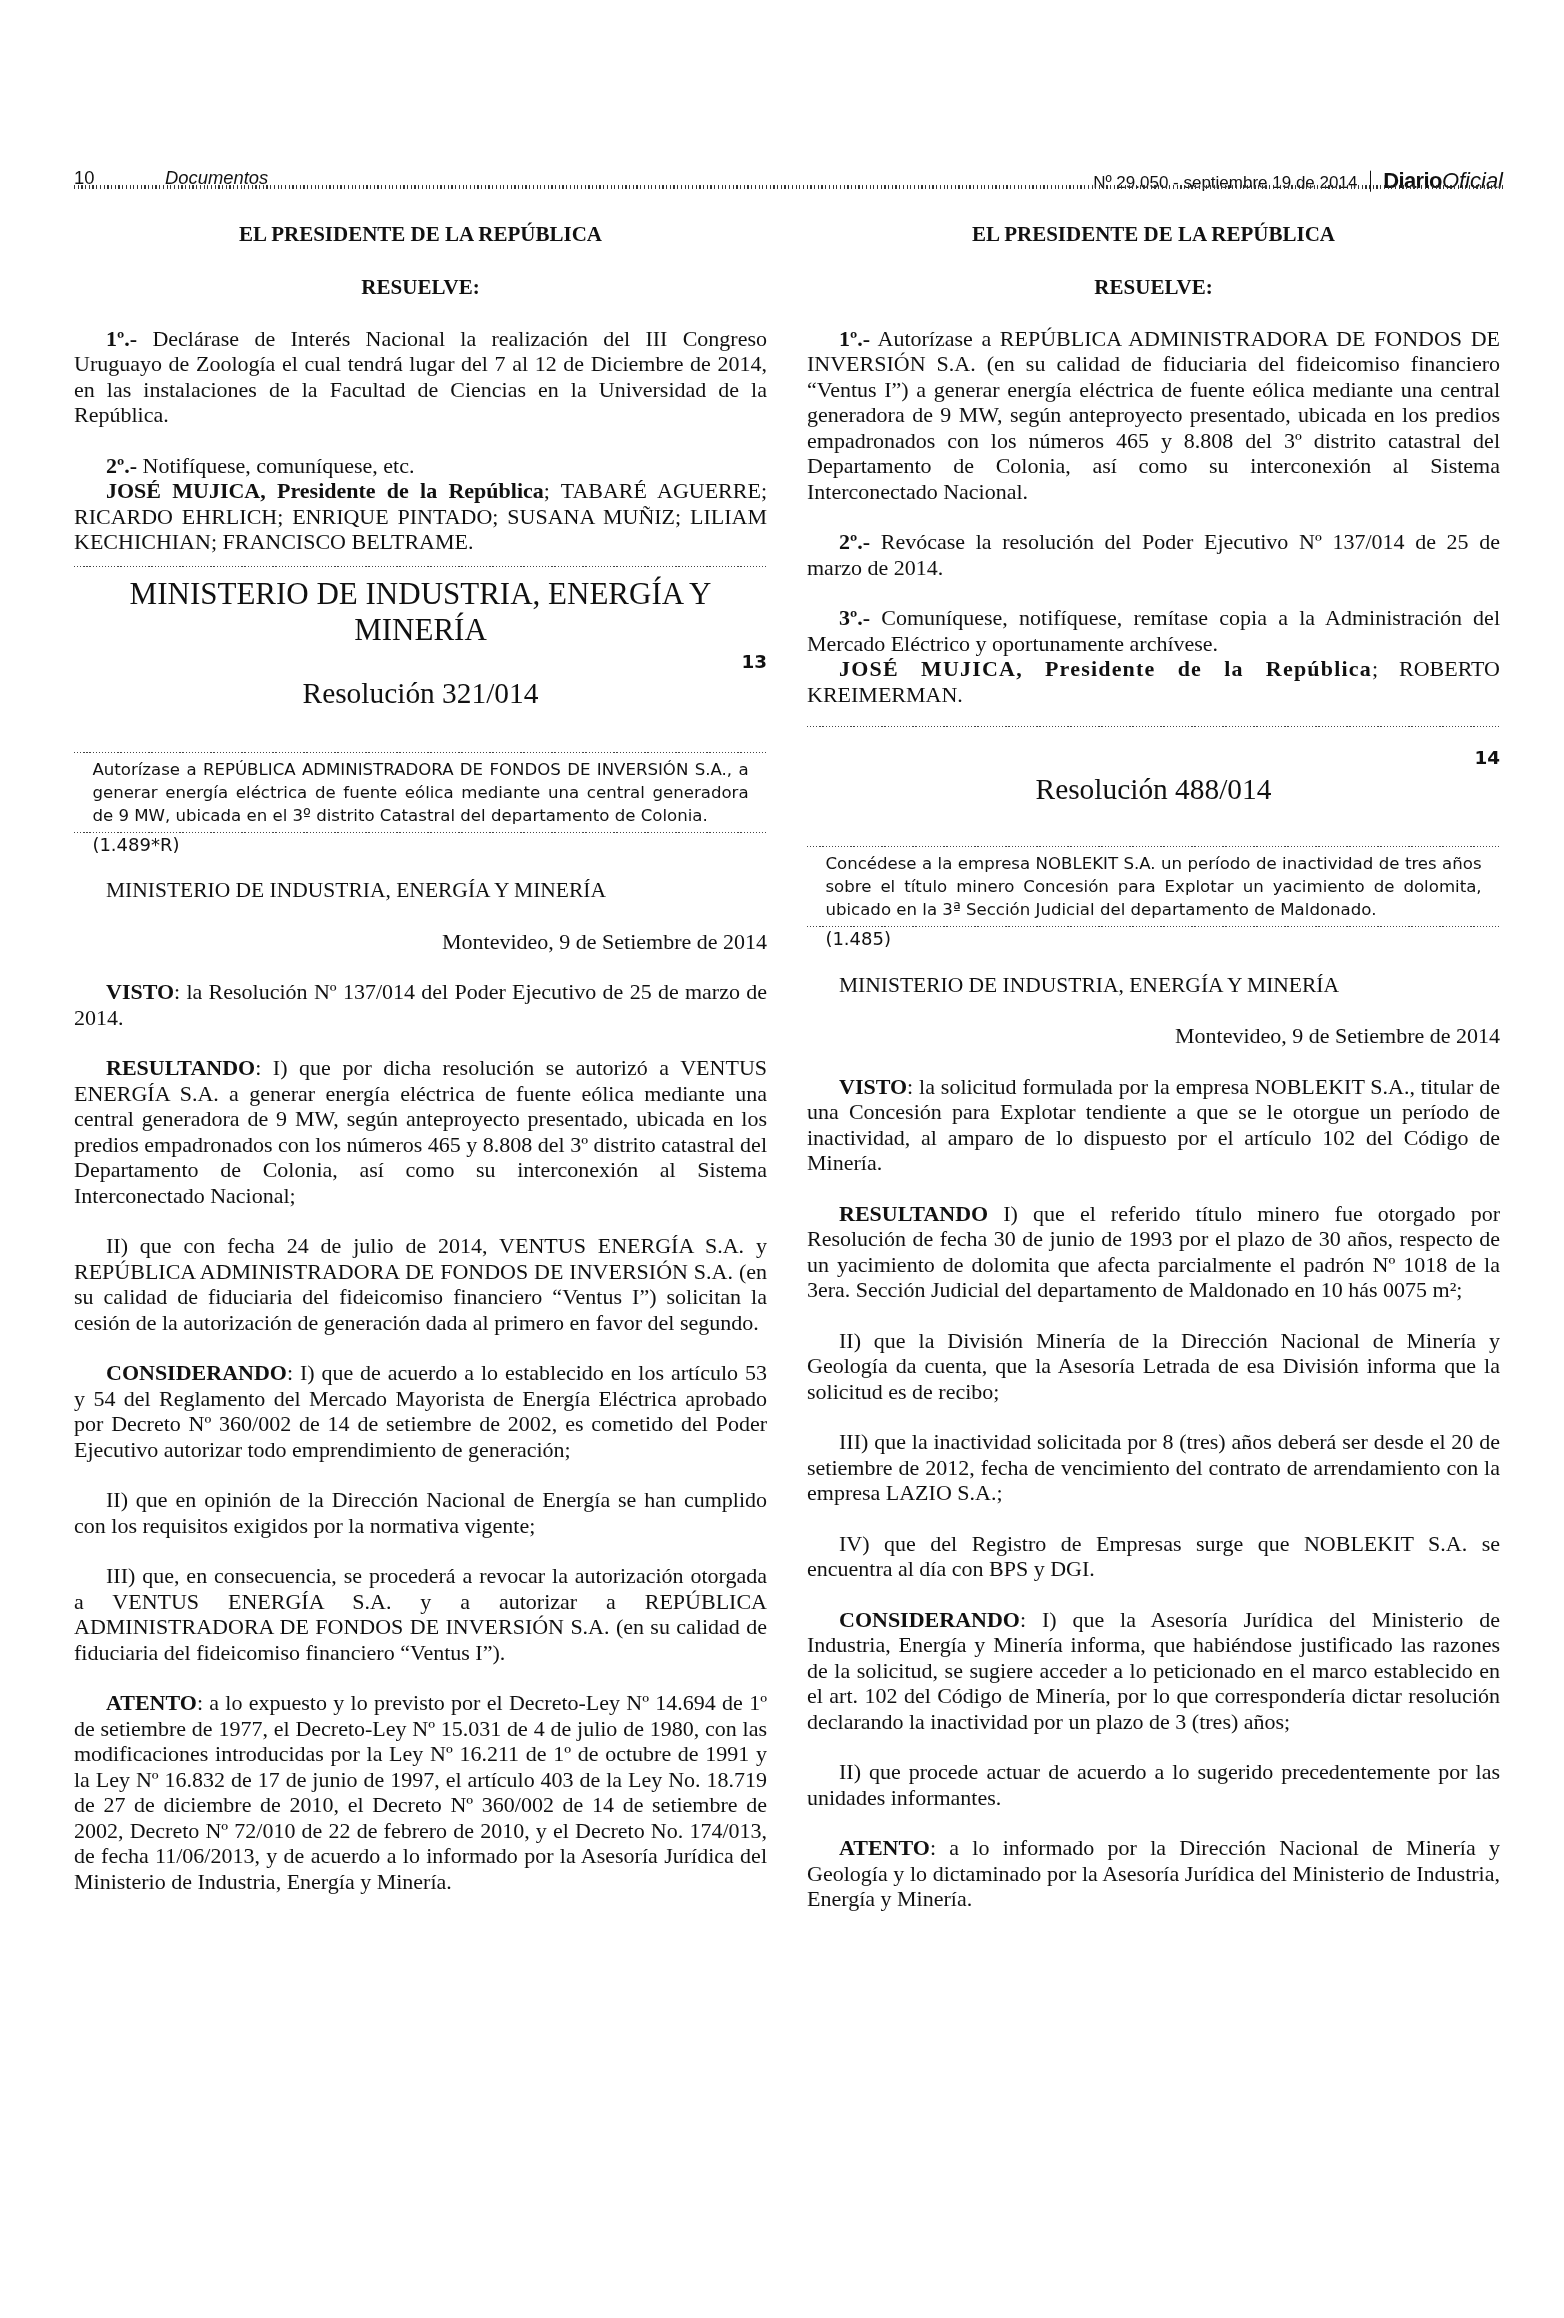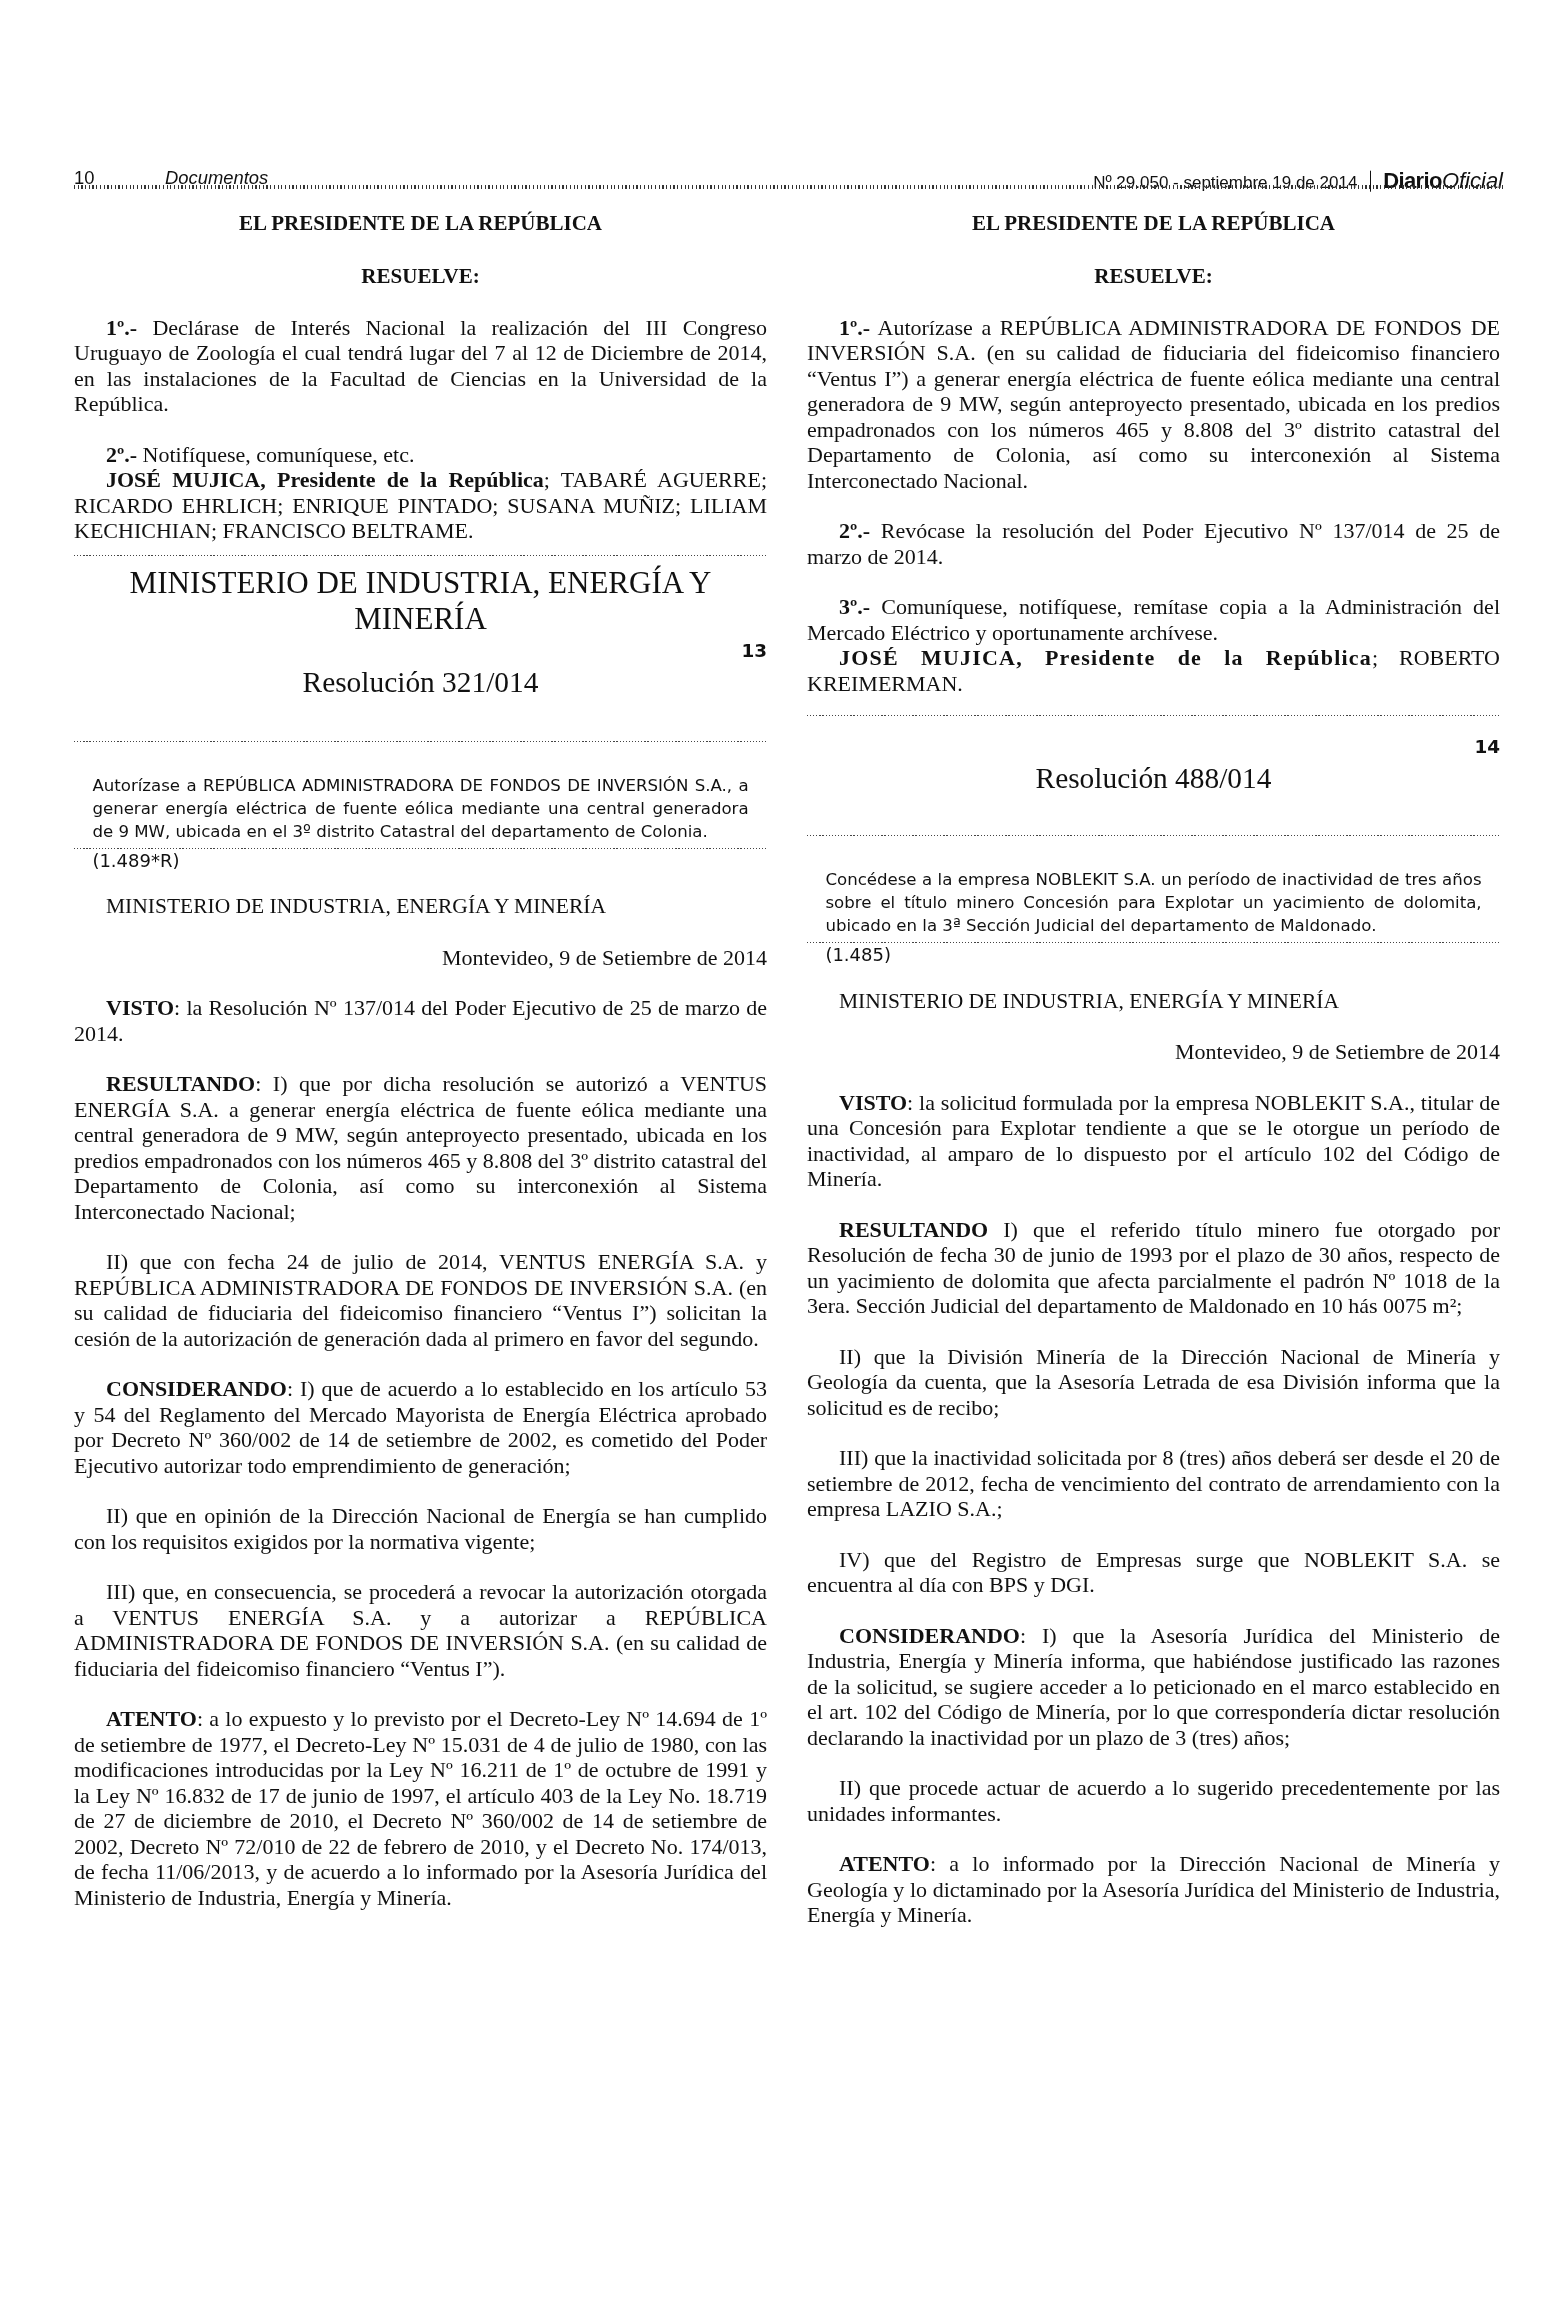--- a/index.html
+++ b/index.html
@@ -16,42 +16,42 @@
   .page-number { position: absolute; left: 0; top: 0; font-size: 18.4px; }
   .section-name { position: absolute; left: 91px; top: 0; font-size: 18.4px; font-style: italic; }
   .header-right { position: absolute; right: 0; top: 0; font-size: 17px; display: flex; align-items: baseline; }
   .header-right .sep { display: inline-block; width: 1.2px; height: 21px; background: #111; margin: 0 12.3px; transform: translateY(3.7px); }
   .brand-bold { font-weight: bold; font-size: 22px; letter-spacing: -0.6px; }
   .brand-ital { font-style: italic; font-size: 22px; font-weight: normal; }
   .header-rule {
     position: absolute; left: 74px; top: 185px; width: 1429px; height: 3.7px;
     background-image: repeating-linear-gradient(90deg, #333 0 1.2px, transparent 1.2px 3.7px);
   }
-  .column { position: absolute; top: 206px; width: 693px; font-size: 22px; line-height: 25.5px; }
+  .column { position: absolute; top: 217px; width: 693px; font-size: 22px; line-height: 25.5px; }
   .col-left { left: 74px; }
   .col-right { left: 807px; }
   .center-heading { text-align: center; font-weight: bold; font-size: 21px; margin: 4.9px 0 0 0; }
   .resuelve { margin-top: 28px; }
   p { margin: 0; text-align: justify; }
   .indent { text-indent: 32px; }
   .gap { height: 25px; }
   b { font-weight: bold; }
   .dotted-rule {
     height: 1.2px;
     background-image: repeating-linear-gradient(90deg, #444 0 1.2px, transparent 1.2px 3.1px);
   }
   .ministry-title { text-align: center; font-size: 31px; line-height: 36px; font-weight: normal; }
   .res-number {
     text-align: right; font-family: "DejaVu Sans", "Liberation Sans", sans-serif;
     font-weight: bold; font-size: 18.4px; line-height: 27px;
   }
   .res-title { text-align: center; font-size: 29.4px; line-height: 37px; }
   .summary {
     font-family: "DejaVu Sans", "Liberation Sans", sans-serif;
-    font-size: 16.6px; line-height: 23px; padding: 4.9px 18.4px 4.9px 18.4px; text-align: justify; margin-top: 27px;
+    font-size: 16.6px; line-height: 23px; padding: 4.9px 18.4px 4.9px 18.4px; text-align: justify;
   }
   .ref-code {
     font-family: "DejaVu Sans", "Liberation Sans", sans-serif;
     font-size: 18px; line-height: 24.5px; padding-left: 18.4px;
   }
   .ministry-line { padding-left: 32px; font-size: 21.5px; }
   .date-line { text-align: right; }
   .wide-bold { letter-spacing: 1.2px; }
 </style>
 </head>

